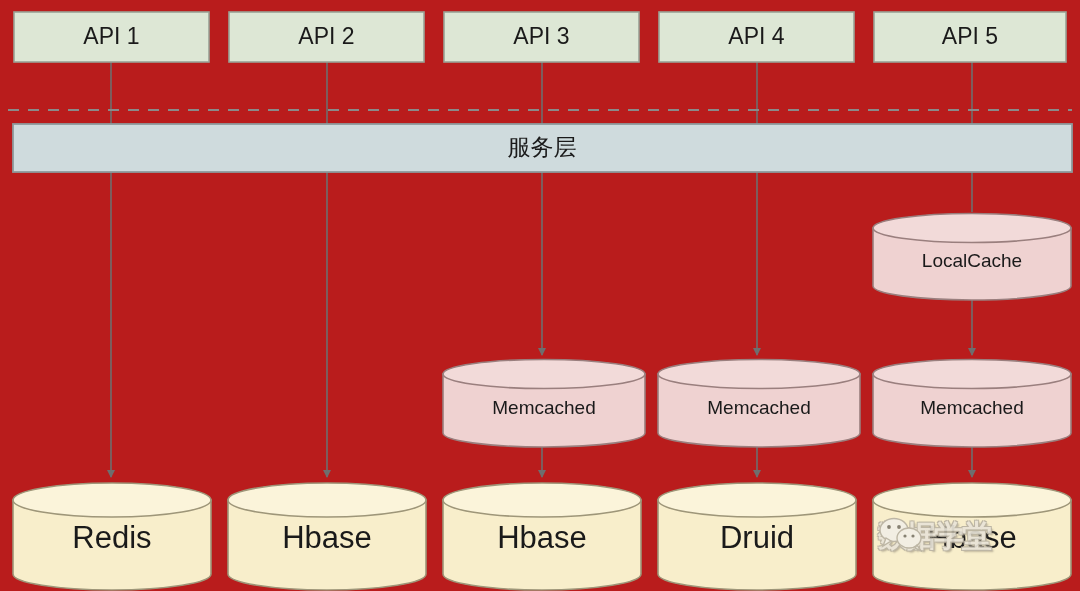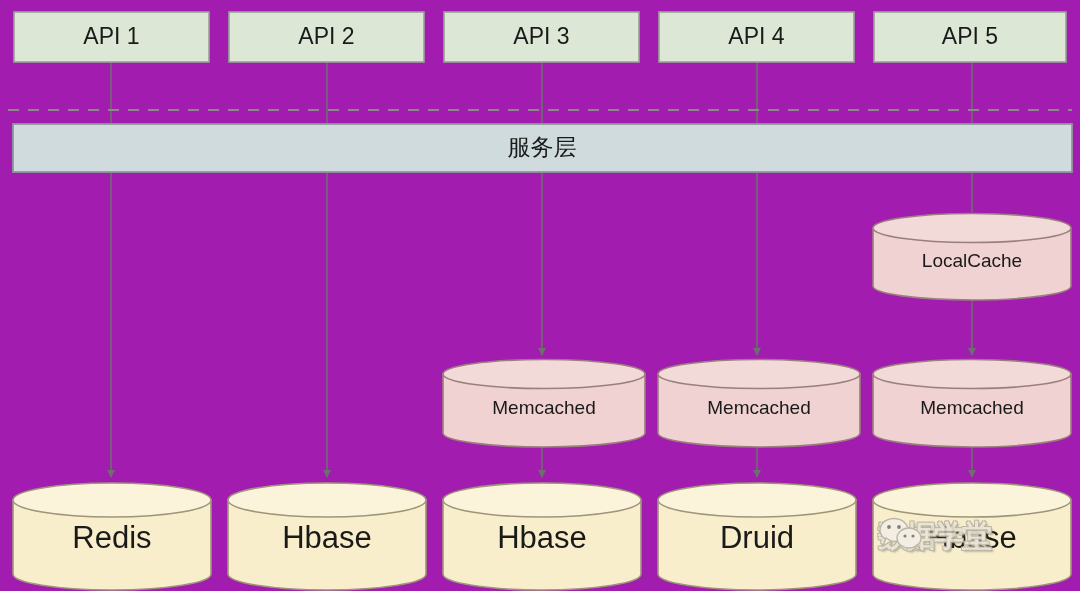--- a/index.html
+++ b/index.html
@@ -7,21 +7,21 @@
     padding: 0;
     background: #ffffff;
   }
   body {
     font-family: "Liberation Sans", "DejaVu Sans", sans-serif;
   }
   #canvas {
     position: relative;
     width: 1080px;
     height: 591px;
-    background: #a21caf;
+    background: #b91c1c;
     overflow: hidden;
   }
   #canvas svg {
     position: absolute;
     left: 0;
     top: 0;
   }
   .node-label {
     font-family: "Liberation Sans", "DejaVu Sans", sans-serif;
     fill: #1a1a1a;

